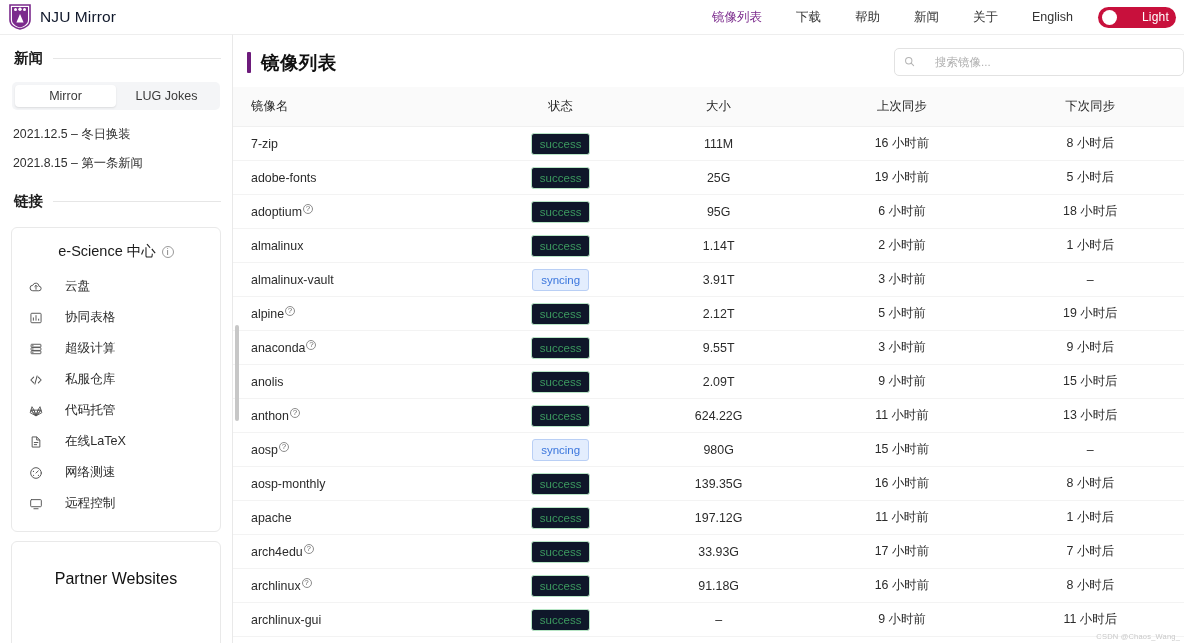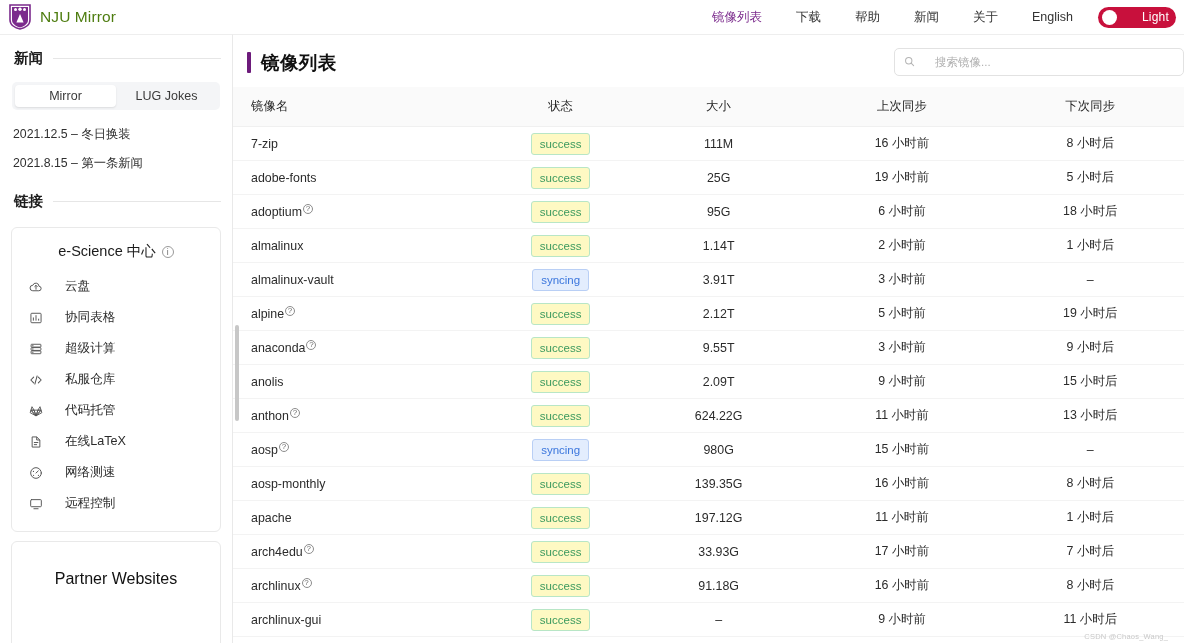--- a/index.html
+++ b/index.html
@@ -19,21 +19,21 @@
     align-items: center;
     padding: 0 8px 0 9px;
     background: #ffffff;
     position: relative;
     z-index: 5;
   }
   .brand { display: flex; align-items: center; gap: 9px; }
   .crest { width: 22px; height: 26px; display: block; }
   .brand-name {
     font-size: 15.5px;
-    color: #4d7c0f;
+    color: #0f172a;
     letter-spacing: .1px;
   }
   .nav-right {
     margin-left: auto;
     display: flex;
     align-items: center;
     gap: 0px;
   }
   .nav-link {
     font-size: 12.5px;
@@ -306,41 +306,41 @@
   }
   .badge {
     display: inline-block;
     font-size: 11.5px;
     padding: 3px 8px 3px 8px;
     border-radius: 3px;
     line-height: 14px;
     min-width: 56px;
   }
   .badge.success {
-    background: #fef9c3;
+    background: #0f172a;
     border: 1px solid #b8e6c6;
     color: #3c9a5f;
   }
   .badge.syncing {
     background: #e3edfd;
     border: 1px solid #b9cff5;
     color: #3c77dd;
   }
   .main-scroll-left {
     position: absolute;
     left: 2px;
     top: 290px;
     width: 4px;
     height: 96px;
     background: #c7c7c7;
     border-radius: 3px;
   }
   .watermark {
     position: absolute;
-    right: 16px;
+    right: 4px;
     bottom: 2px;
     font-size: 7.5px;
     color: #c9c9c9;
     letter-spacing: .2px;
     white-space: nowrap;
   }
 </style>
 </head>
 <body>
 

